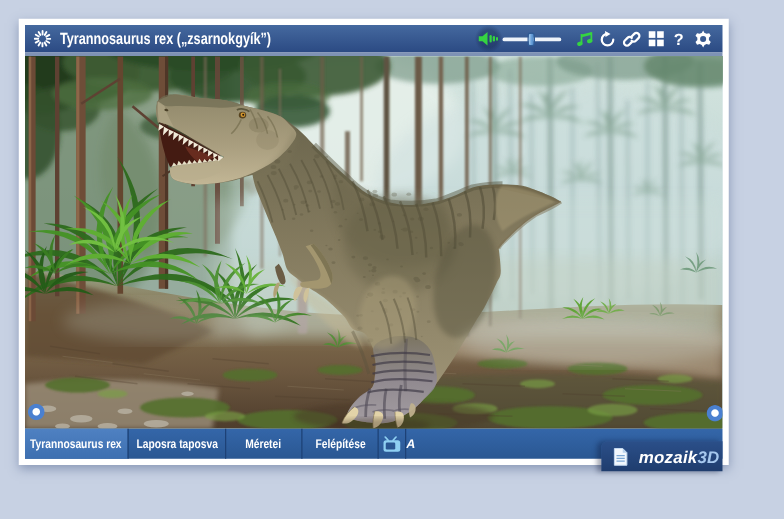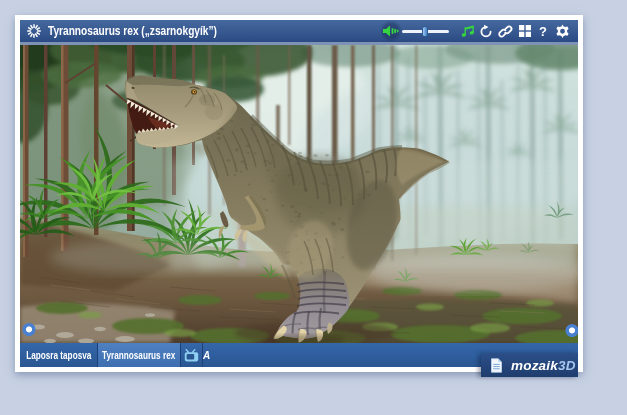--- a/index.html
+++ b/index.html
@@ -802,25 +802,31 @@
           </g>
 
           <ellipse cx="120" cy="212" rx="90" ry="17" fill="#cddcd2" opacity="0.22" filter="url(#blur6)"></ellipse>
           <ellipse cx="460" cy="228" rx="110" ry="19" fill="#d5e2dc" opacity="0.28" filter="url(#blur6)"></ellipse>
         </svg>
         <span class="hotspot left"></span>
         <span class="hotspot right"></span>
       </div>
 
       <div class="tabbar">
+        <div class="tab active" style="width:83px">
+          <span class="lbl">Tyrannosaurus rex</span>
+        </div>
         <div class="tab" style="width:78px">
           <span class="lbl">Laposra taposva</span>
         </div>
-        <div class="tab active" style="width:83px">
-          <span class="lbl">Tyrannosaurus rex</span>
+        <div class="tab" style="width:61px">
+          <span class="lbl">Méretei</span>
+        </div>
+        <div class="tab" style="width:61px">
+          <span class="lbl">Felépítése</span>
         </div>
         <div class="tab" style="width:22px">
           <svg width="15" height="13" viewBox="0 0 15 13">
             <line x1="4.5" y1="3.2" x2="2.2" y2="0.6" stroke="#8fd0f2" stroke-width="1.4" stroke-linecap="round"></line>
             <line x1="8.5" y1="3.2" x2="10.8" y2="0.6" stroke="#8fd0f2" stroke-width="1.4" stroke-linecap="round"></line>
             <rect x="0.8" y="3.2" width="13.4" height="9.2" rx="2" fill="#8fd0f2"></rect>
             <rect x="2.6" y="5" width="7.6" height="5.6" rx="1" fill="#2a5792"></rect>
           </svg>
         </div>
         <div class="tab" style="width:9px;border-right:none;justify-content:flex-start;overflow:hidden;">

